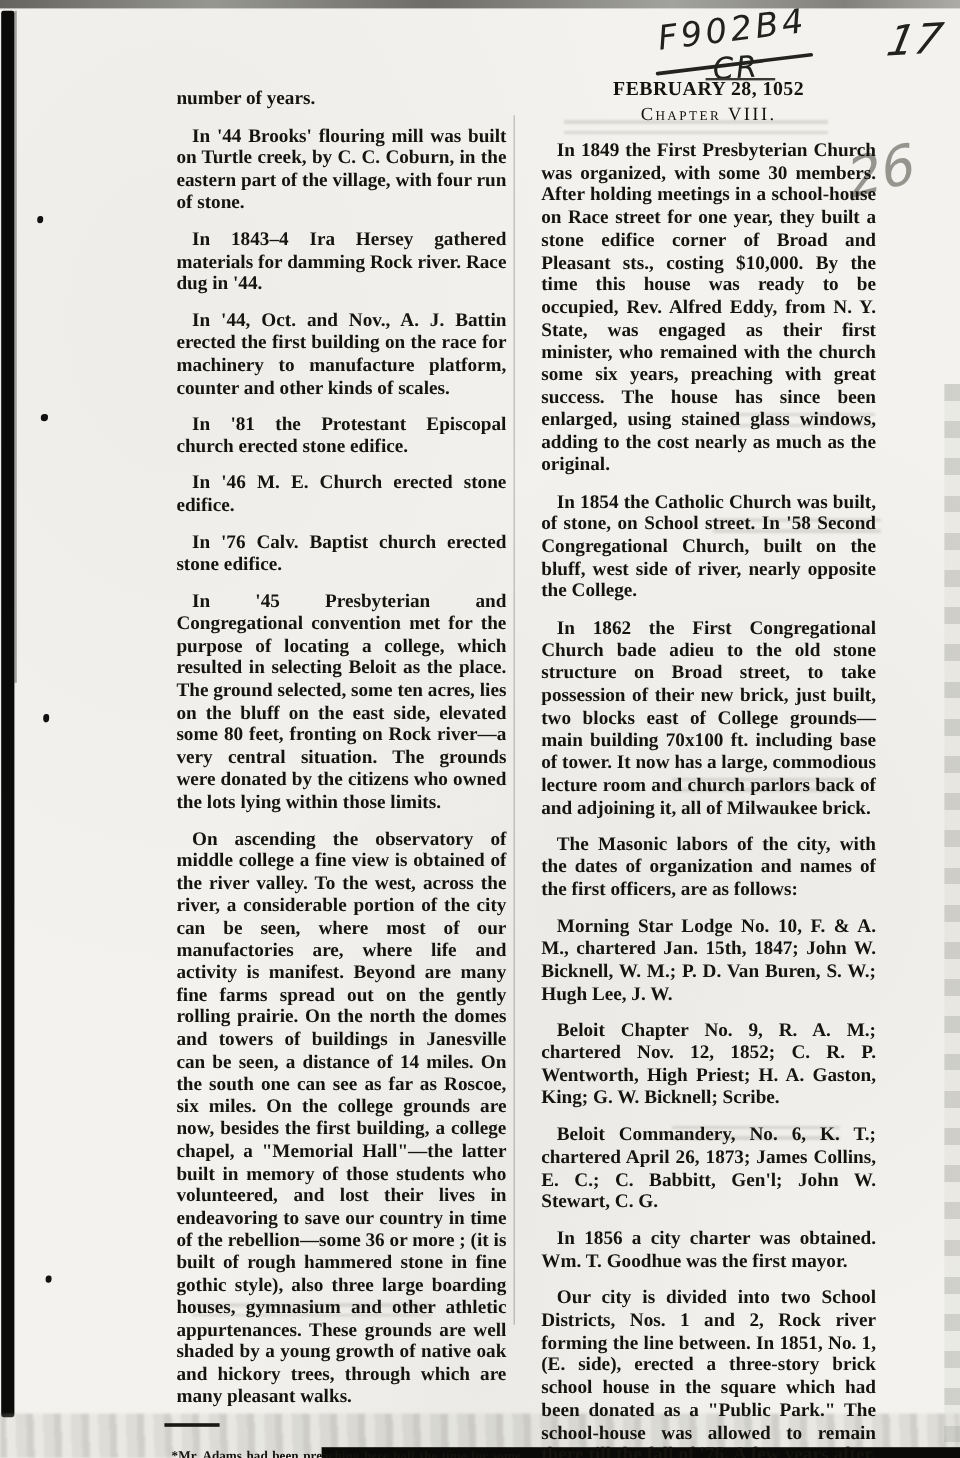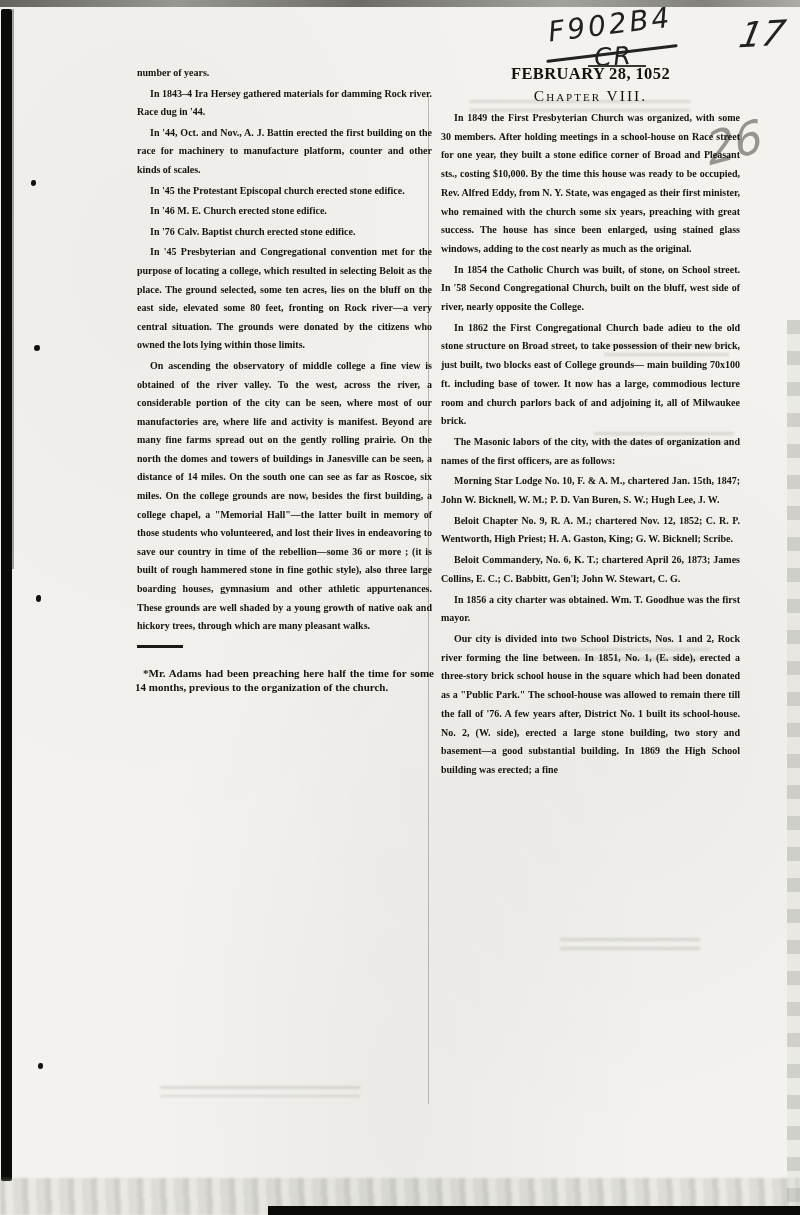--- a/index.html
+++ b/index.html
@@ -33,21 +33,21 @@
   .hw-code { left:548px; top:8px; font-size:28px; letter-spacing:3px; transform:rotate(-7deg); }
   .hw-underline { position:absolute; left:546px; top:52px; width:132px; height:3px; background:#23231f; transform:rotate(-7deg); border-radius:2px; }
   .hw-cr { left:594px; top:42px; font-size:25px; letter-spacing:2px; transform:rotate(-4deg); }
   .hw-17 { left:740px; top:14px; font-size:35px; transform:skewX(-14deg) rotate(-3deg); }
   .hw-26 { left:706px; top:116px; font-size:45px; color:rgba(112,112,105,.72); transform:rotate(-15deg) skewX(-6deg); }
 
   
   .col { position:absolute; }
   .col-left  { left:135px; top:62px;  width:299px; }
   .col-right { left:439px; top:64px; width:303px; }
-  .col p { margin:2px; text-align:justify; font-size:10px; line-height:18.6px; font-weight:bold; }
+  .col p { margin:12px; text-align:justify; font-size:16px; line-height:18.6px; font-weight:bold; }
   .col-right p { line-height:18.7px; }
   p.indent { text-indent:13px; }
   .date-rule { position:absolute; left:588px; top:65px; width:58px; height:2px; background:#3a3a35; }
   .date { text-align:center; font-size:16.5px; font-weight:bold; letter-spacing:.4px; margin:0 0 3px 0; }
   .chapter { text-align:center; font-variant:small-caps; font-weight:normal; font-size:15.5px; letter-spacing:2px; margin:0 0 4px 0; }
   .fn-rule { width:46px; height:3px; background:#1a1813; margin:9px 0 7px 2px; }
   p.fn { font-size:11px; line-height:14.3px; font-weight:bold; text-align:justify; margin:18px 0 4px 0; text-indent:8px; }
   .divider { position:absolute; left:428px; top:96px; width:1px; height:1008px; background:rgba(40,40,35,.28); }
 </style>
 </head>
@@ -78,23 +78,24 @@
   <div class="hw-underline"></div>
   <div class="hw hw-cr">CR</div>
   <div class="hw hw-17">17</div>
   <div class="hw hw-26">26</div>
 
   <div class="divider"></div>
   <div class="date-rule"></div>
 
   <div class="col col-left">
     <p>number of years.</p>
+    <p class="indent">In '44 Brooks' flouring mill was built on Turtle creek, by C. C. Coburn, in the eastern part of the village, with four run of stone.</p>
     <p class="indent">In 1843–4 Ira Hersey gathered materials for damming Rock river. Race dug in '44.</p>
     <p class="indent">In '44, Oct. and Nov., A. J. Battin erected the first building on the race for machinery to manufacture platform, counter and other kinds of scales.</p>
-    <p class="indent">In '45 the Protestant Episcopal church erected stone edifice.</p>
+    <p class="indent">In '81 the Protestant Episcopal church erected stone edifice.</p>
     <p class="indent">In '46 M. E. Church erected stone edifice.</p>
     <p class="indent">In '76 Calv. Baptist church erected stone edifice.</p>
     <p class="indent">In '45 Presbyterian and Congregational convention met for the purpose of locating a college, which resulted in selecting Beloit as the place. The ground selected, some ten acres, lies on the bluff on the east side, elevated some 80 feet, fronting on Rock river—a very central situation. The grounds were donated by the citizens who owned the lots lying within those limits.</p>
     <p class="indent">On ascending the observatory of middle college a fine view is obtained of the river valley. To the west, across the river, a considerable portion of the city can be seen, where most of our manufactories are, where life and activity is manifest. Beyond are many fine farms spread out on the gently rolling prairie. On the north the domes and towers of buildings in Janesville can be seen, a distance of 14 miles. On the south one can see as far as Roscoe, six miles. On the college grounds are now, besides the first building, a college chapel, a "Memorial Hall"—the latter built in memory of those students who volunteered, and lost their lives in endeavoring to save our country in time of the rebellion—some 36 or more ; (it is built of rough hammered stone in fine gothic style), also three large boarding houses, gymnasium and other athletic appurtenances. These grounds are well shaded by a young growth of native oak and hickory trees, through which are many pleasant walks.</p>
     <div class="fn-rule"></div>
     <p class="fn">*Mr. Adams had been preaching here half the time for some 14 months, previous to the organization of the church.</p>
   </div>
 
   <div class="col col-right">
     <div class="date">FEBRUARY 28, 1052</div>

